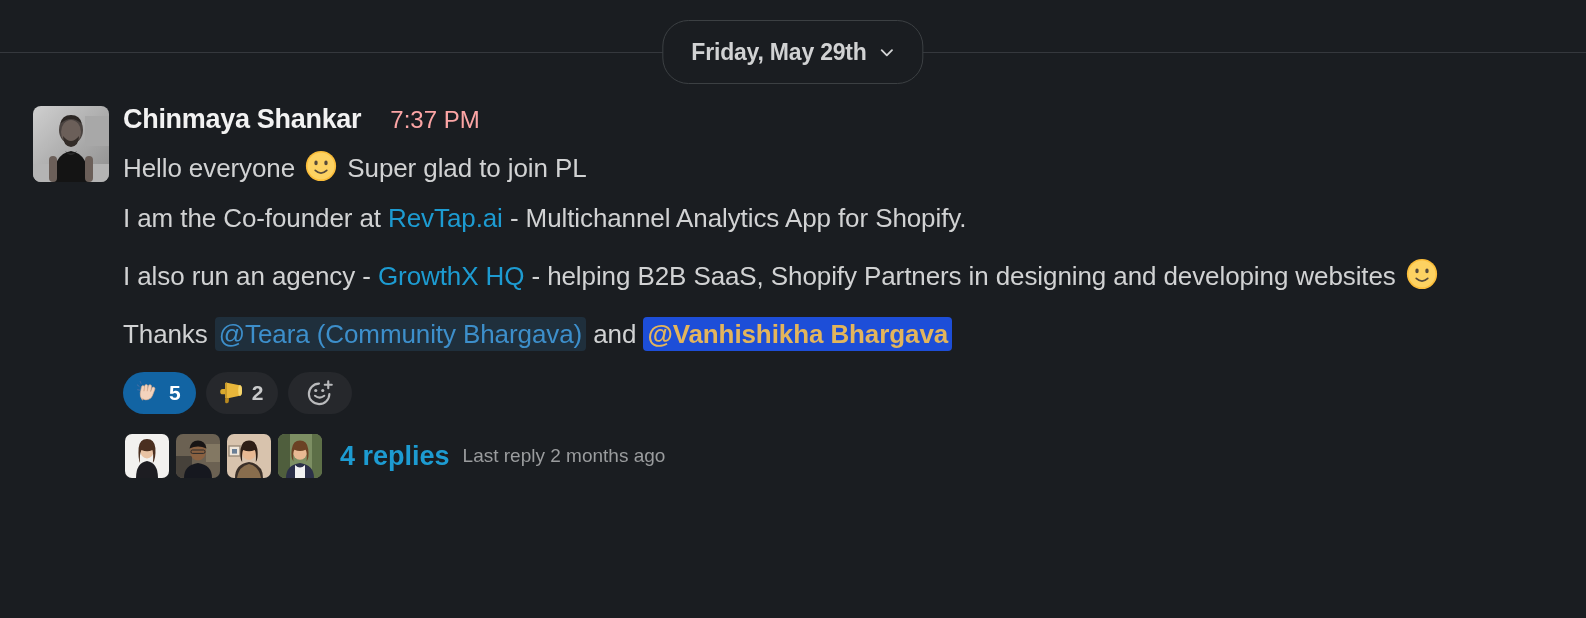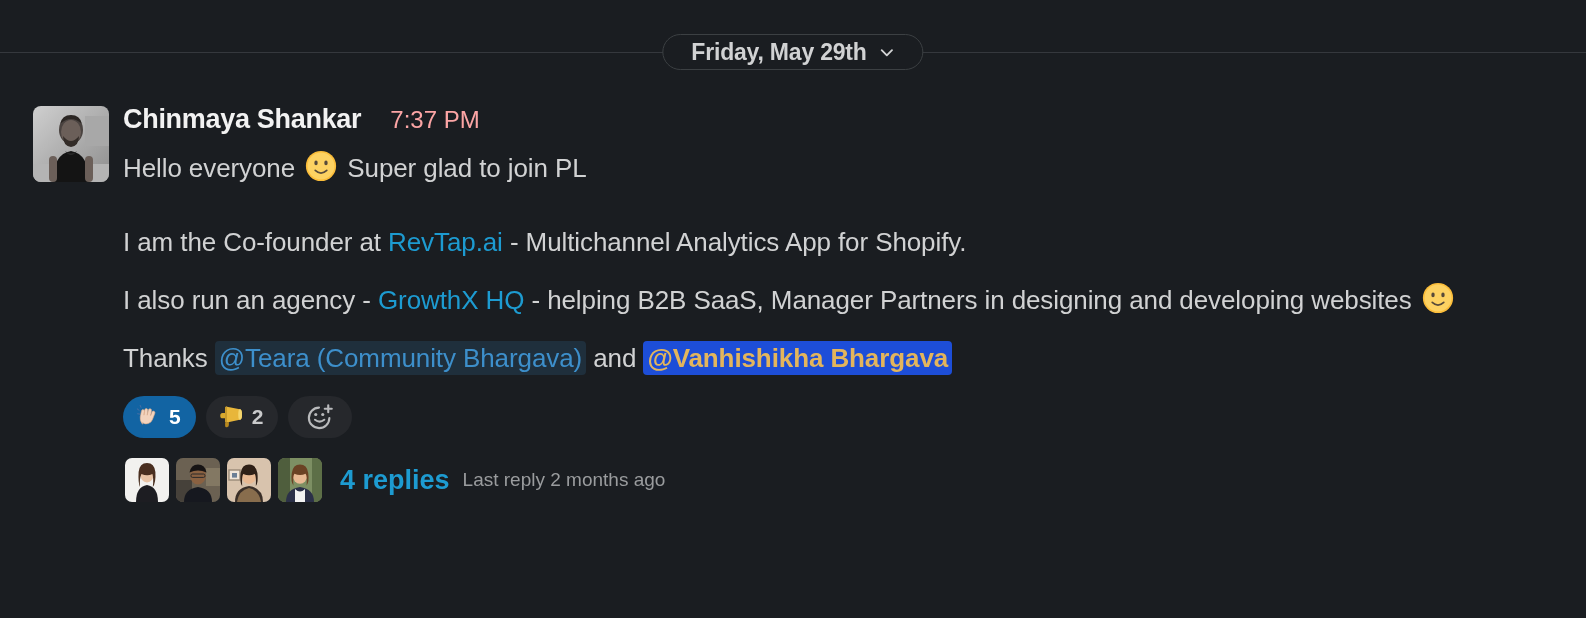--- a/index.html
+++ b/index.html
@@ -30,21 +30,21 @@
     background: #35383d;
   }
   .date-pill {
     position: absolute;
     left: 50%;
     top: 52px;
     transform: translate(-50%, -50%);
     display: flex;
     align-items: center;
     gap: 13px;
-    height: 36px;
+    height: 64px;
     padding: 8px 28px;
     border: 1px solid #3c4043;
     border-radius: 26px;
     background: #1a1d21;
     box-sizing: border-box;
     cursor: pointer;
   }
   .date-pill-label {
     font-size: 23px;
     font-weight: 700;
@@ -98,21 +98,21 @@
   }
 
   .para {
     font-size: 26px;
     line-height: 44px;
     color: #d1d2d3;
     letter-spacing: -0.1px;
     max-width: 1420px;
   }
   .para.p1 { margin-top: 6px; }
-  .para.p2 { margin-top: 30px; }
+  .para.p2 { margin-top: 6px; }
   .para.p3 { margin-top: 14px; }
   .para.p4 { margin-top: 14px; }
 
   a.link {
     color: #1d9bd1;
     text-decoration: none;
     cursor: pointer;
   }
 
   .mention {
@@ -269,21 +269,21 @@
         <path d="M11.5 23 q6.5 6 13 0" fill="none" stroke="#574a3a" stroke-width="1.9" stroke-linecap="round"></path>
       </svg>
       <span>Super glad to join PL</span>
     </div>
 
     <div class="para p2">
       <span>I am the Co-founder at </span><a class="link">RevTap.ai</a><span> - Multichannel Analytics App for Shopify.</span>
     </div>
 
     <div class="para p3">
-      <span>I also run an agency - </span><a class="link">GrowthX HQ</a><span> - helping B2B SaaS, Manager Partners in designing and developing websites </span><svg class="emo" viewBox="0 0 36 36">
+      <span>I also run an agency - </span><a class="link">GrowthX HQ</a><span> - helping B2B SaaS, Shopify Partners in designing and developing websites </span><svg class="emo" viewBox="0 0 36 36">
         <circle cx="18" cy="18" r="17" fill="#fbbd3a"></circle>
         <circle cx="18" cy="18" r="15.2" fill="#fdd262"></circle>
         <ellipse cx="12.4" cy="14.5" rx="1.9" ry="2.6" fill="#574a3a"></ellipse>
         <ellipse cx="23.6" cy="14.5" rx="1.9" ry="2.6" fill="#574a3a"></ellipse>
         <path d="M11.5 23 q6.5 6 13 0" fill="none" stroke="#574a3a" stroke-width="1.9" stroke-linecap="round"></path>
       </svg>
     </div>
 
     <div class="para p4">
       <span>Thanks </span><span class="mention blue">@Teara (Community Bhargava)</span><span> and </span><span class="mention self">@Vanhishikha Bhargava</span>

